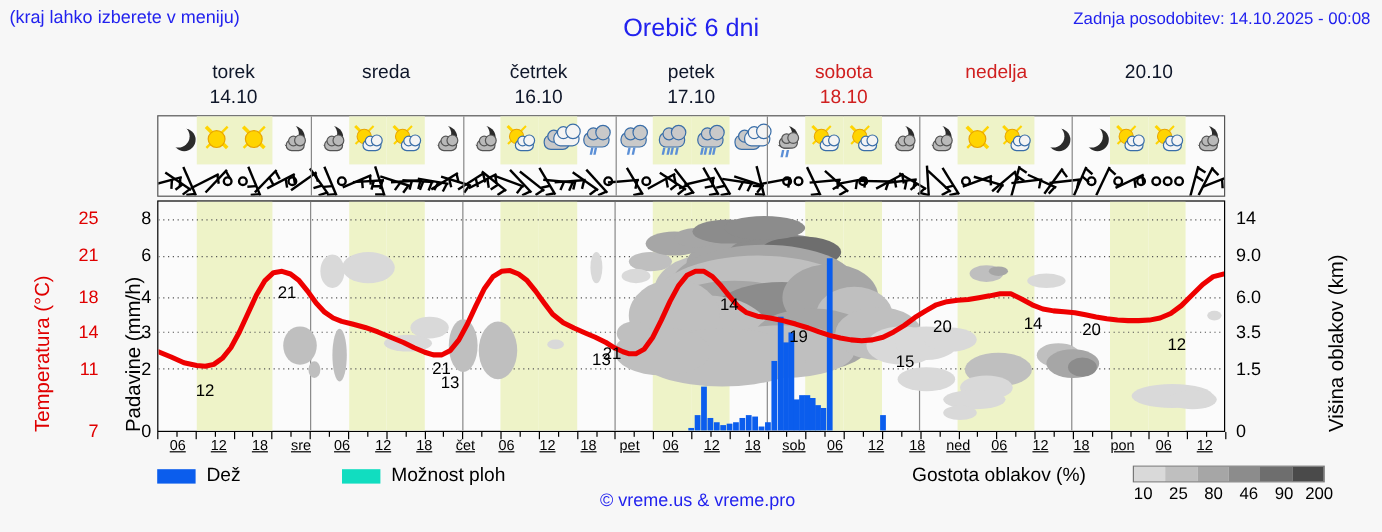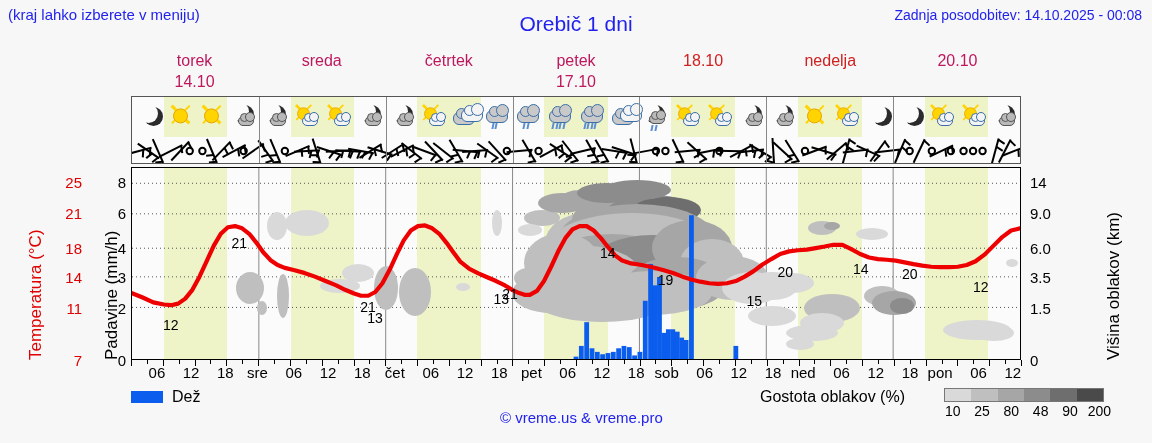--- a/index.html
+++ b/index.html
@@ -11,21 +11,21 @@
     position:relative;
   }
   .abs{position:absolute;}
   
   #hdr-note{left:8px;top:6px;font-size:15px;color:#2222ee;white-space:nowrap;}
   #hdr-title{left:0;top:12px;width:1152px;text-align:center;font-size:21px;color:#2222ee;}
   #hdr-update{right:10px;top:7px;font-size:14px;color:#2222ee;white-space:nowrap;}
 
   
   #dayrow{left:131px;top:50px;width:890px;height:44px;display:flex;}
-  .daycell{flex:1 1 0;text-align:center;font-size:16px;line-height:21px;color:#be185d;}
+  .daycell{flex:1 1 0;text-align:center;font-size:16px;line-height:21px;color:#0f172a;}
   .daycell.weekend{color:#d02020;}
   .daycell .dname{display:block;}
   .daycell .ddate{display:block;}
 
   
   #iconband{left:131px;top:96px;width:890px;height:68px;border:1px solid #555;box-sizing:border-box;background:#fbfbfb;}
   #iconband .daygrp{position:absolute;top:0;bottom:0;border-left:1px solid #888;}
   #iconband .daygrp:first-child{border-left:none;}
   .slotrow{position:absolute;left:0;top:0;width:100%;height:40px;display:flex;}
   .slot{flex:1 1 0;position:relative;}
@@ -80,58 +80,60 @@
      font-size:17px;color:#000;white-space:nowrap;}
   #lbl-visina{left:1082px;top:167px;height:193px;width:26px;}
   #lbl-visina span{display:block;transform:rotate(-90deg);transform-origin:left top;position:absolute;left:22px;top:193px;
      font-size:17px;color:#000;white-space:nowrap;}
 
   
   #xaxis{left:131px;top:360px;width:890px;height:26px;}
   #xticks{position:absolute;left:0;top:0;width:100%;height:6px;}
   #xticks i{position:absolute;top:0;width:1px;height:5px;background:#000;}
   #xlabels{position:absolute;left:0;top:4px;width:100%;height:20px;display:flex;}
-  #xlabels .xl{flex:1 1 0;text-align:right;font-size:15px;color:#000;}
+  #xlabels .xl{flex:1 1 0;text-align:center;font-size:12px;color:#000;text-decoration:underline;}
 
   
   #legend{left:0;top:388px;width:1152px;height:40px;}
   .lg{position:absolute;display:flex;align-items:center;gap:9px;font-size:16px;color:#000;white-space:nowrap;}
   .swatch{width:32px;height:12px;display:inline-block;}
   #lg-dez{left:131px;top:0;}
   #lg-ploh{left:285px;top:0;}
   #lg-copy{left:500px;top:2px;font-size:15px;color:#2222ee;margin-top:19px;}
   #lg-cloud{left:760px;top:0;}
   #cloudscale{position:absolute;left:944px;top:0px;width:160px;height:14px;display:flex;border:1px solid #777;box-sizing:border-box;}
   #cloudscale div{flex:1 1 0;}
   #cloudscale-lbls{position:absolute;left:938px;top:15px;width:176px;display:flex;}
   #cloudscale-lbls span{flex:1 1 0;text-align:center;font-size:14px;}
 </style>
 </head>
 <body>
 
 <div class="abs" id="hdr-note">(kraj lahko izberete v meniju)</div>
-<div class="abs" id="hdr-title">Orebič 1 dni</div>
+<div class="abs" id="hdr-title">Orebič 6 dni</div>
 <div class="abs" id="hdr-update">Zadnja posodobitev: 14.10.2025 - 00:08</div>
 
 <div class="abs" id="dayrow">
     <div class="daycell">
       <span class="dname">torek</span>
       <span class="ddate">14.10</span>
     </div>
     <div class="daycell">
       <span class="dname">sreda</span>
     </div>
     <div class="daycell">
       <span class="dname">četrtek</span>
+      <span class="ddate">16.10</span>
     </div>
     <div class="daycell">
       <span class="dname">petek</span>
       <span class="ddate">17.10</span>
     </div>
     <div class="daycell weekend">
+      <span class="dname">sobota</span>
       <span class="ddate">18.10</span>
     </div>
     <div class="daycell weekend">
       <span class="dname">nedelja</span>
     </div>
     <div class="daycell">
       <span class="ddate">20.10</span>
     </div>
   </div>
 
@@ -969,31 +971,35 @@
       <div class="xl">06</div>
       <div class="xl">12</div>
     </div>
 </div>
 
 <div class="abs" id="legend">
   <div class="lg" id="lg-dez">
     <span class="swatch" id="sw-dez" style="background: rgb(11, 93, 237);"></span>
     <span>Dež</span>
   </div>
+  <div class="lg" id="lg-ploh">
+    <span class="swatch" id="sw-ploh" style="background: rgb(17, 221, 192);"></span>
+    <span>Možnost ploh</span>
+  </div>
   <div class="lg" id="lg-copy">© vreme.us &amp; vreme.pro</div>
   <div class="lg" id="lg-cloud">Gostota oblakov (%)</div>
   <div id="cloudscale">
       <div style="background: rgb(217, 217, 217);"></div>
       <div style="background: rgb(191, 191, 191);"></div>
       <div style="background: rgb(166, 166, 166);"></div>
       <div style="background: rgb(140, 140, 140);"></div>
       <div style="background: rgb(110, 110, 110);"></div>
       <div style="background: rgb(74, 74, 74);"></div>
     </div>
   <div id="cloudscale-lbls">
       <span>10</span>
       <span>25</span>
       <span>80</span>
-      <span>48</span>
+      <span>46</span>
       <span>90</span>
       <span>200</span>
     </div>
 </div>
 
 </body></html>

